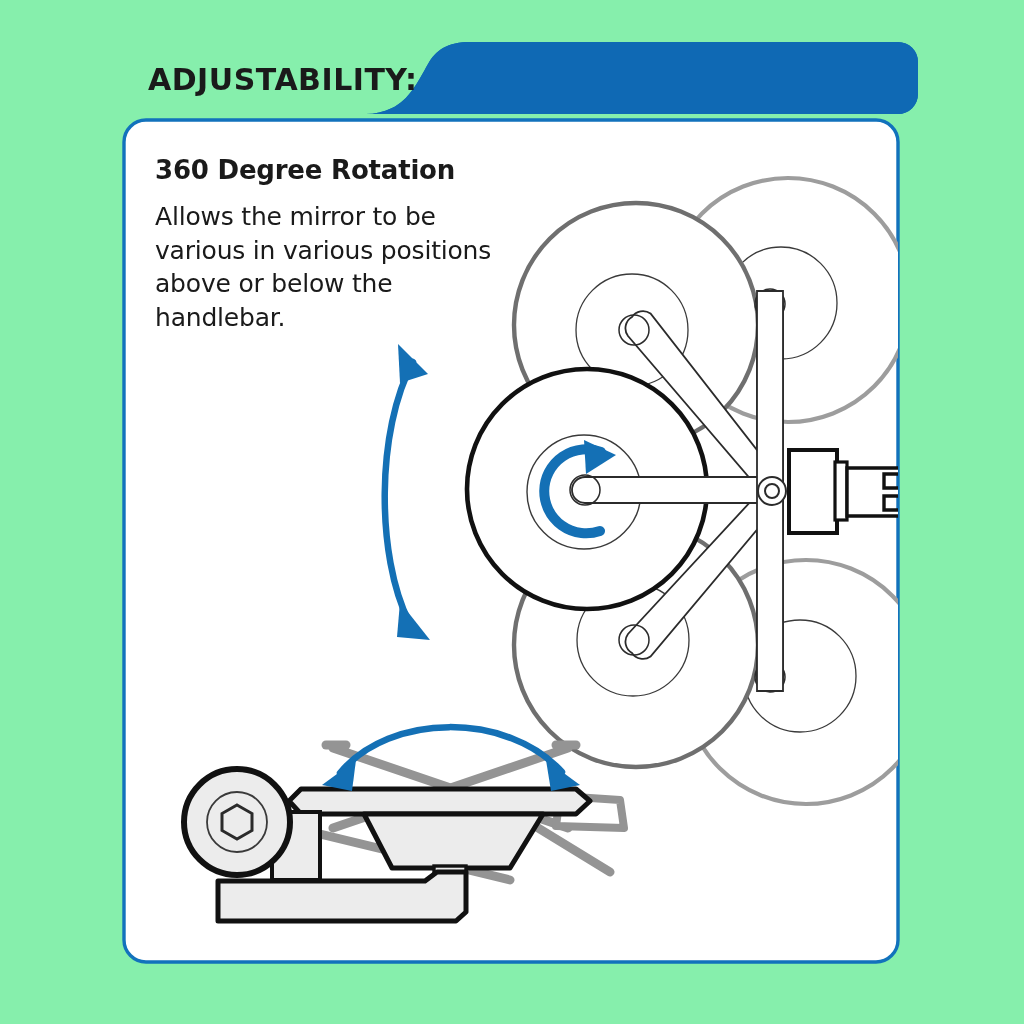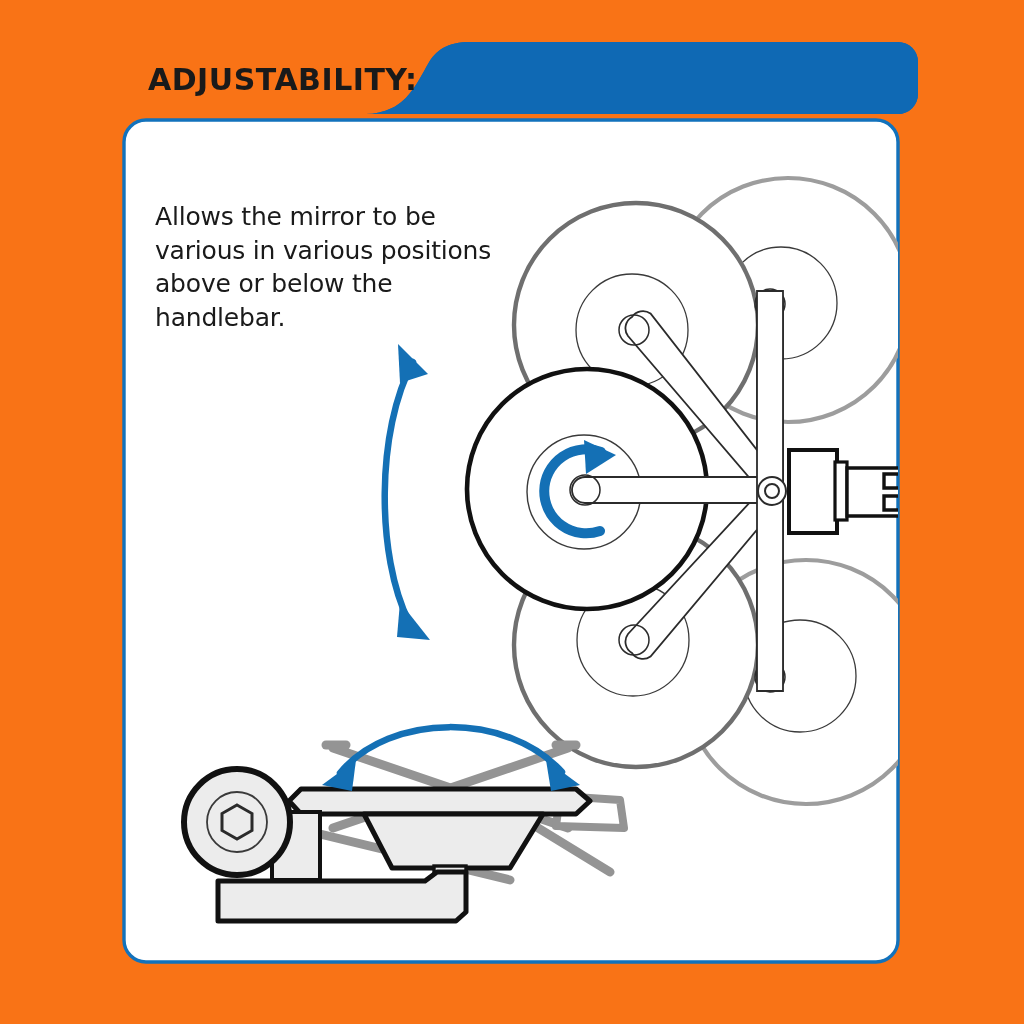--- a/index.html
+++ b/index.html
@@ -1,18 +1,18 @@
 <!DOCTYPE html>
 <html><head>
 <meta charset="utf-8">
 <style>
   html,body{margin:0;padding:0;background:#ffffff;}
   body{width:1024px;height:1024px;overflow:hidden;
        font-family:"DejaVu Sans","Liberation Sans",sans-serif;}
-  #stage{position:relative;width:1024px;height:1024px;background:#f97316;}
+  #stage{position:relative;width:1024px;height:1024px;background:#86efac;}
   #art{position:absolute;inset:0;}
   .hdr{
     position:absolute;left:148px;top:62px;
     font-family:"DejaVu Sans","Liberation Sans",sans-serif;
     font-size:30px;font-weight:700;letter-spacing:0.5px;
     color:#1a1a1a;white-space:nowrap;
   }
   .h2{
     position:absolute;left:155px;top:155px;
     font-size:26px;font-weight:700;color:#1a1a1a;
@@ -182,16 +182,17 @@
         <path d="M340,773 C 390,712 508,712 562,772" fill="none" stroke="#1470b5" stroke-width="6.5" stroke-linecap="round"></path>
         <path d="M322,785 L356,760 L352,791 Z" fill="#1470b5"></path>
         <path d="M580,785 L546,760 L551,791 Z" fill="#1470b5"></path>
       </g>
 
     </g>
   </svg>
 
   <div class="hdr">ADJUSTABILITY:</div>
 
+  <div class="h2">360 Degree Rotation</div>
 
   <div class="body-txt">Allows the mirror to be various in various positions above or below the handlebar.</div>
 
 </div>
 
 </body></html>

